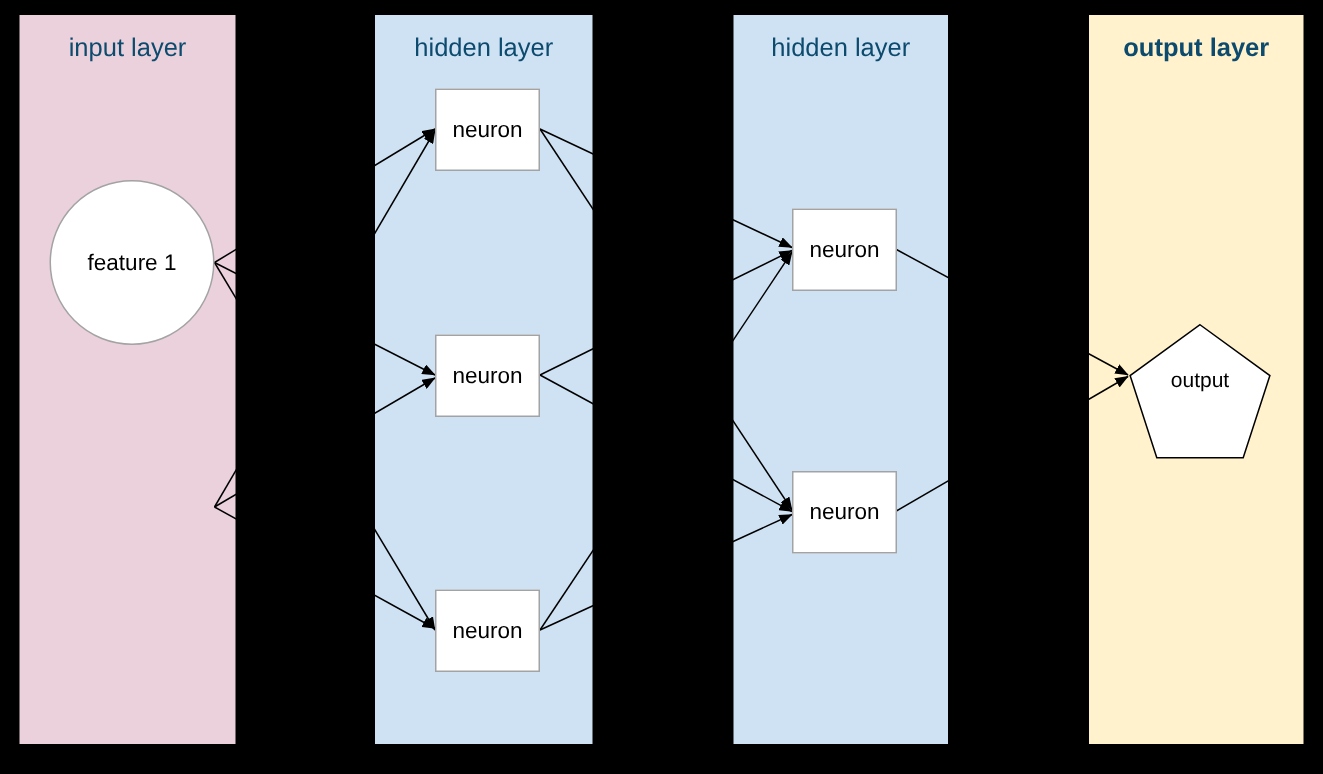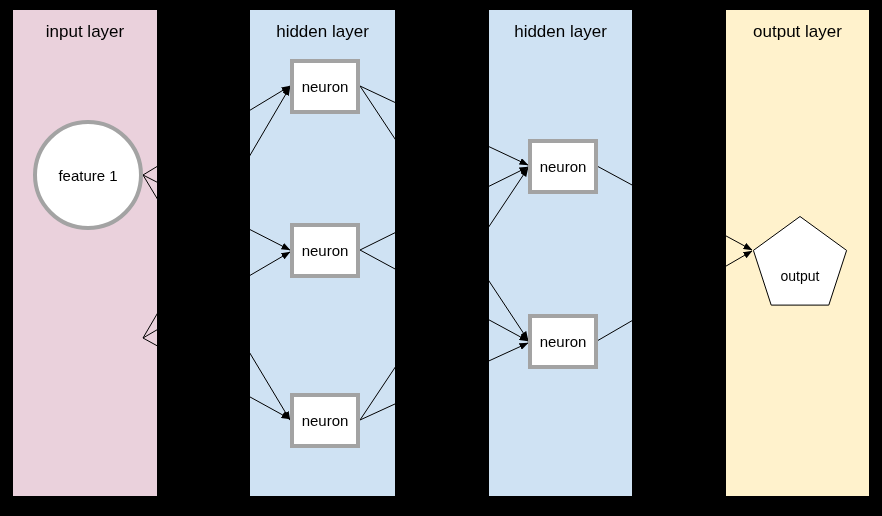--- a/index.html
+++ b/index.html
@@ -13,56 +13,56 @@
     color: #000;
   }
   .panel {
     position: absolute;
     top: 10px;
     height: 486px;
   }
   #panel-input  { left: 13px;  width: 144px; }
   #panel-h1     { left: 250px; width: 145px; }
   #panel-h2     { left: 489px; width: 143px; }
-  #panel-output { left: 726px; width: 143px; }
+  #panel-output { left: 726px; width: 143px; font-weight: bold; }
   .panel-title {
     padding-top: 12px;
     text-align: center;
     font-size: 17px;
     line-height: 1.2;
-    color: #000000;
+    color: #0c4a6e;
   }
   #edges-svg {
     position: absolute;
     left: 0; top: 0;
     width: 882px; height: 516px;
   }
   #edges-svg line { stroke: #000; stroke-width: 1; }
   .node {
     position: absolute;
     box-sizing: border-box;
     background: #fff;
-    border: 4px solid #a3a3a3;
+    border: 1px solid #a3a3a3;
     display: flex;
     align-items: center;
     justify-content: center;
     font-size: 15px;
   }
   .circle { width: 110px; height: 110px; border-radius: 50%; text-align: right; }
   #feature1 { left: 33px; top: 120px; }
   #feature2 { left: 33px; top: 283px; }
   .rect { width: 70px; height: 55px; }
   #h1n1 { left: 290px; top: 59px;  }
   #h1n2 { left: 290px; top: 223px; }
   #h1n3 { left: 290px; top: 393px; }
   #h2n1 { left: 528px; top: 139px; }
   #h2n2 { left: 528px; top: 314px; }
   #output-label {
     position: absolute;
-    left: 760px; top: 268px;
+    left: 760px; top: 245px;
     width: 80px;
     text-align: center;
     font-size: 14px;
   }
 </style>
 </head>
 <body>
 
 <div id="canvas">
 

